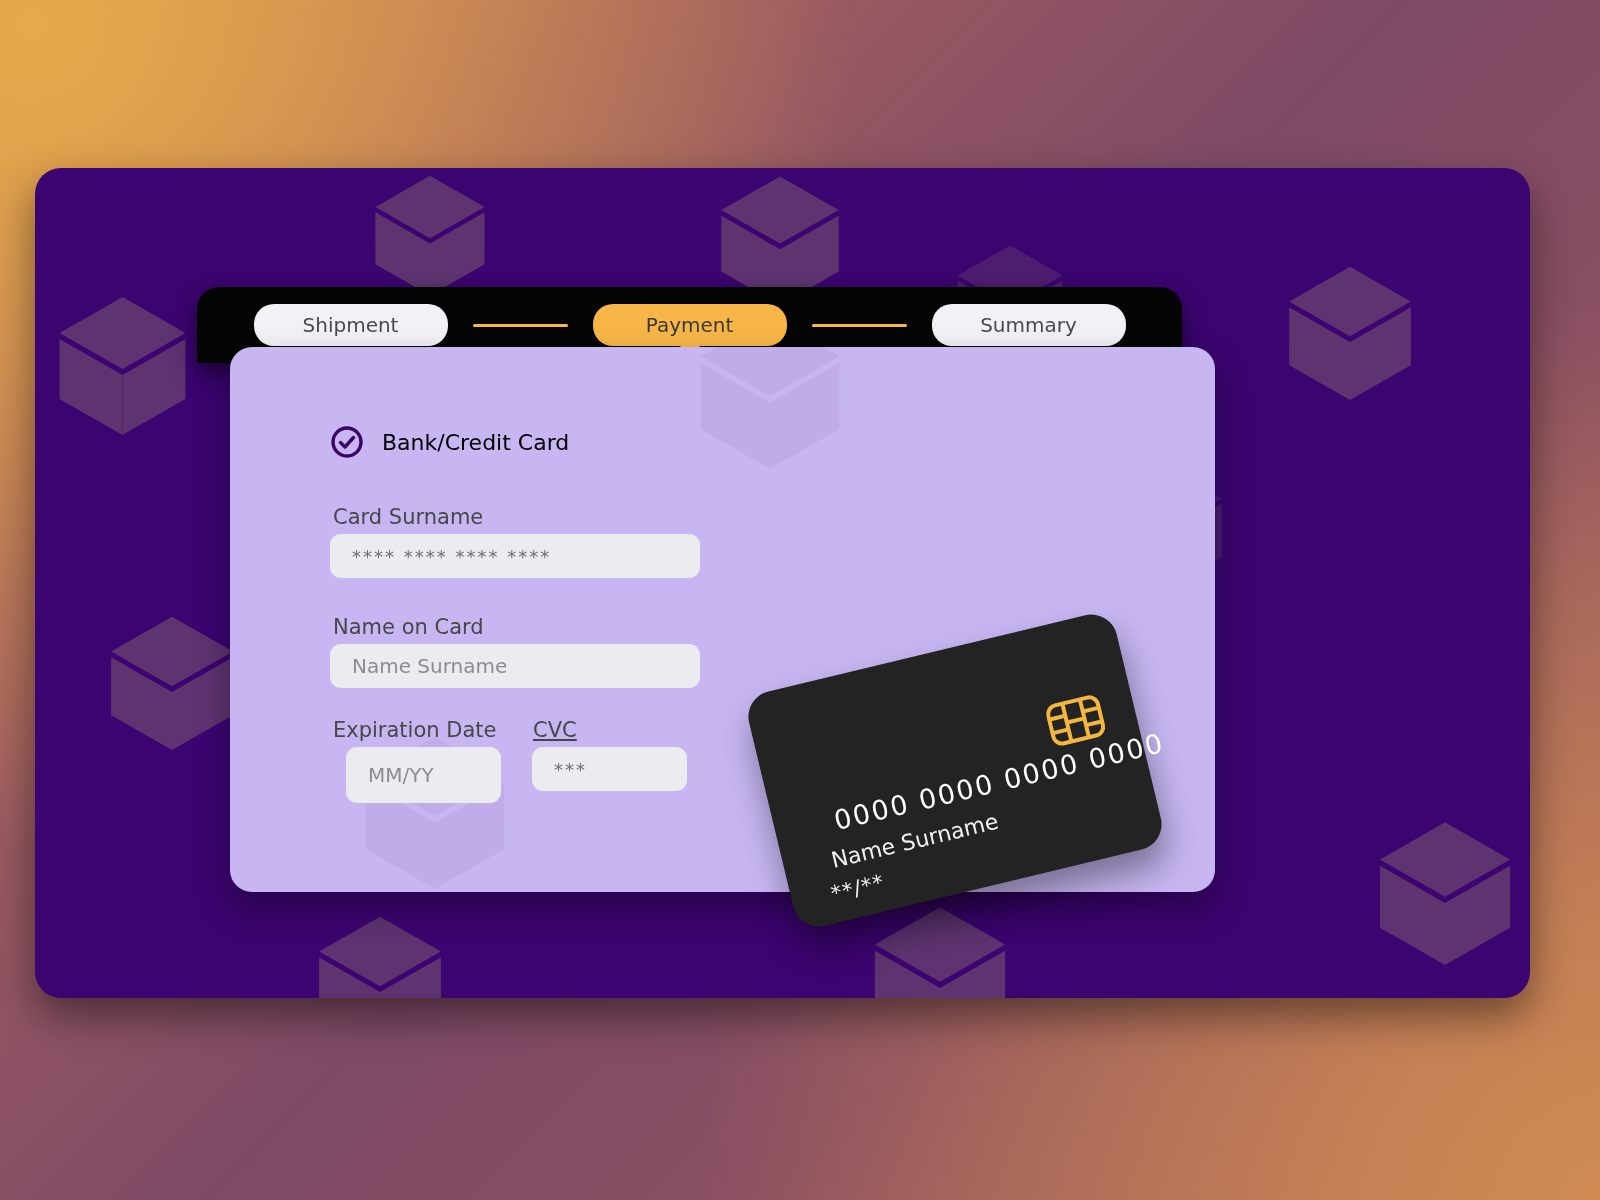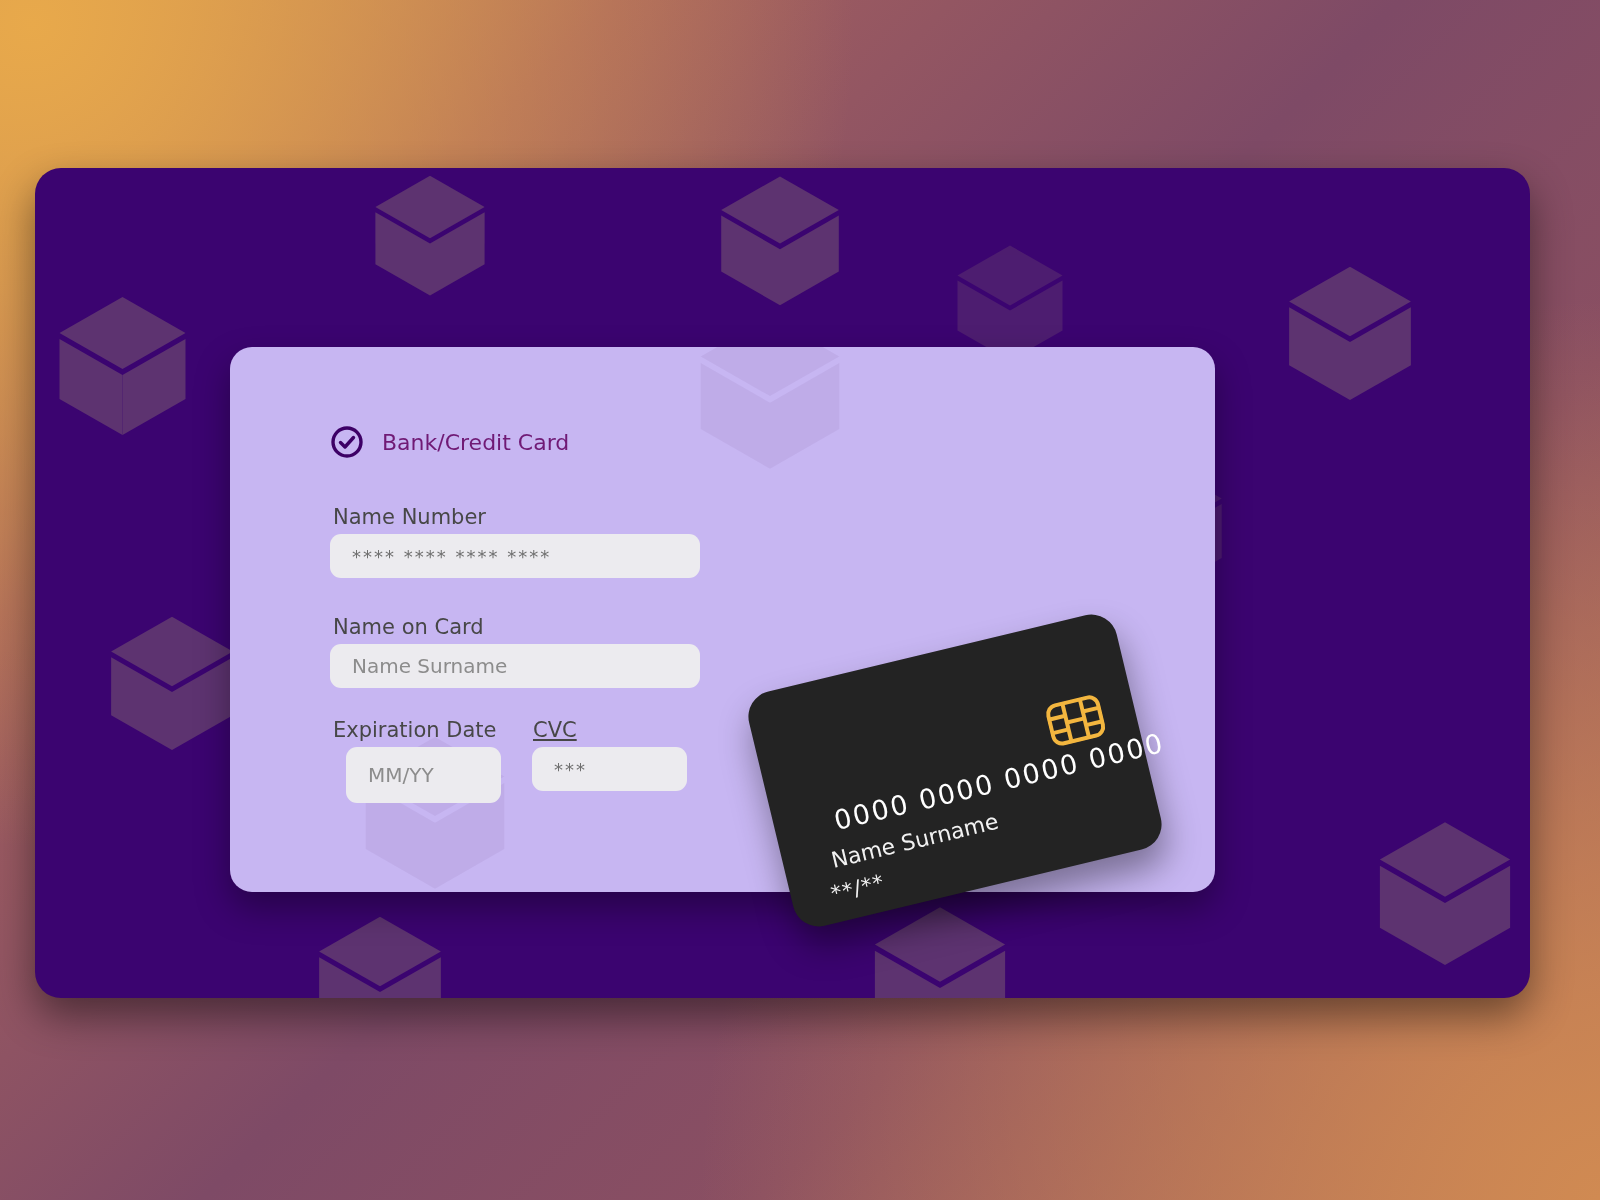--- a/index.html
+++ b/index.html
@@ -46,21 +46,21 @@
 
   .formpanel{
     position:absolute;left:33px;top:60px;width:985px;height:545px;
     background:#c7b6f2;border-radius:22px;overflow:hidden;
     box-shadow:0 16px 34px rgba(0,0,0,.35);
   }
   .panel-ghost{position:absolute;opacity:.07;}
 
   .method{position:absolute;left:100px;top:78px;display:flex;align-items:center;gap:18px;}
   .check-icon{width:34px;height:34px;flex:0 0 34px;}
-  .method-label{font-size:22px;color:#701a75;font-family:"DejaVu Sans", sans-serif;text-align:right;}
+  .method-label{font-size:22px;color:#000000;font-family:"DejaVu Sans", sans-serif;text-align:right;}
 
   .field-label{position:absolute;font-size:21px;color:#474747;}
   .field-box{
     position:absolute;background:#ecebef;border-radius:11px;
     display:flex;align-items:center;padding-left:22px;
     font-size:20px;color:#8c8c8c;box-sizing:border-box;
   }
   .dots{letter-spacing:2px;color:#6f6f6f;font-size:18px;}
 
   
@@ -181,20 +181,29 @@
           <g fill="#5d3370">
         <path d="M50 6 L92 30 L50 54 L8 30 Z"></path>
             <path d="M8 34 L50 58 L50 98 L8 74 Z"></path>
             <path d="M92 34 L92 74 L50 98 L50 58 Z"></path>
       </g>
         </svg>
     </div>
 
     <div class="checkout">
 
+      <div class="topbar">
+        <div class="steps">
+          <div class="step">Shipment</div>
+          <div class="connector"></div>
+          <div class="step active">Payment</div>
+          <div class="connector"></div>
+          <div class="step">Summary</div>
+        </div>
+      </div>
 
       <div class="formpanel">
 
         <div class="panel-ghost" style="left:455px;top:-40px;">
           <svg width="170" height="165" viewBox="0 0 100 100">
               <g fill="#5d3370">
             <path d="M50 6 L92 30 L50 54 L8 30 Z"></path>
                 <path d="M8 34 L50 58 L50 98 L8 74 Z"></path>
                 <path d="M92 34 L92 74 L50 98 L50 58 Z"></path>
           </g>
@@ -213,21 +222,21 @@
         <div class="method">
           <span class="check-icon">
             <svg width="34" height="34" viewBox="0 0 34 34">
               <circle cx="17" cy="17" r="14" fill="none" stroke="#3d0066" stroke-width="3.4"></circle>
               <path d="M10.5 17.5 L15 22 L23.5 12.5" fill="none" stroke="#3d0066" stroke-width="3.4" stroke-linecap="round" stroke-linejoin="round"></path>
             </svg>
           </span>
           <span class="method-label">Bank/Credit Card</span>
         </div>
 
-        <div class="field-label" style="left:103px;top:158px;">Name Number</div>
+        <div class="field-label" style="left:103px;top:158px;">Card Surname</div>
         <div class="field-box" style="left:100px;top:187px;width:370px;height:44px;">
           <span class="dots">**** **** **** ****</span>
         </div>
 
         <div class="field-label" style="left:103px;top:268px;text-align:right;">Name on Card</div>
         <div class="field-box" style="left:100px;top:297px;width:370px;height:44px;">
           <span>Name Surname</span>
         </div>
 
         <div class="field-label" style="left:103px;top:371px;">Expiration Date</div>

